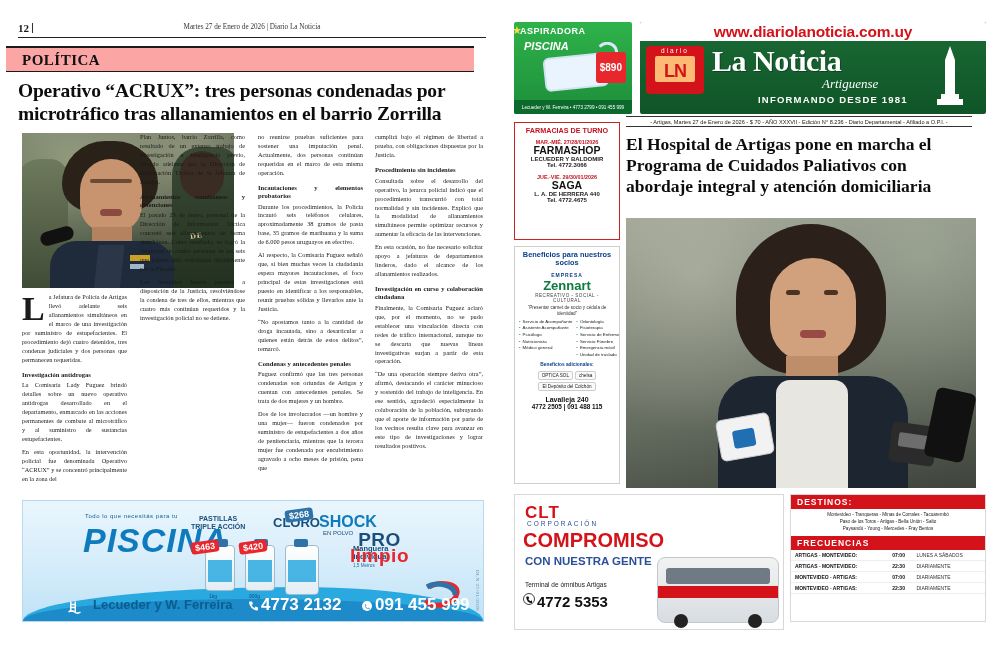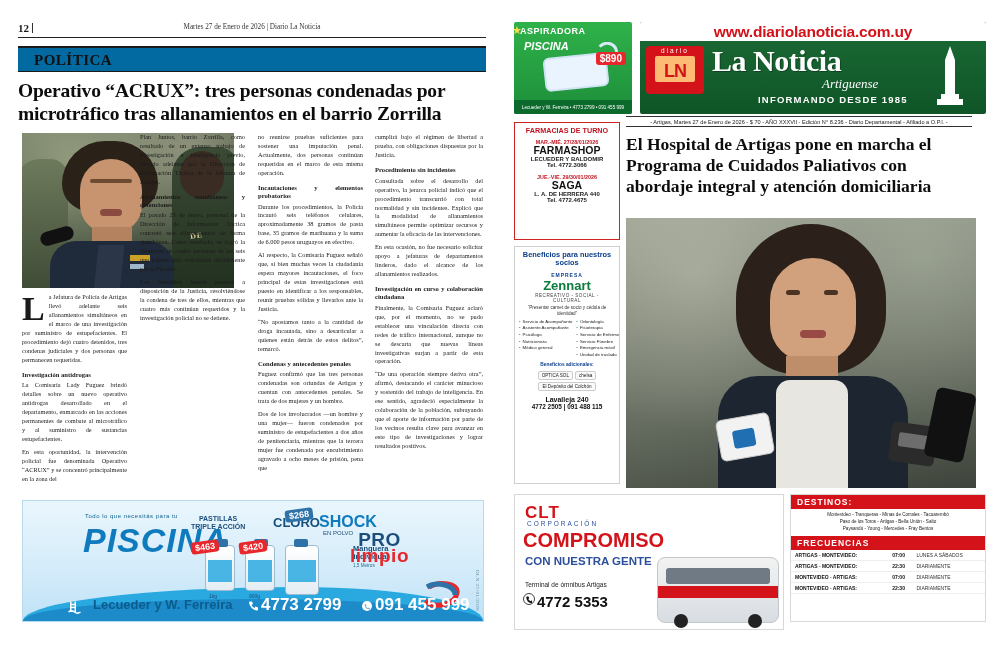--- a/index.html
+++ b/index.html
@@ -14,21 +14,21 @@
   .page { position:relative; width:1000px; height:647px; }
 
   
   .left-page { position:absolute; left:0; top:0; width:500px; height:647px; background:#fff; }
 
   .l-header { position:absolute; left:18px; top:22px; width:468px; height:16px; border-bottom:1px solid #222; }
   .folio { position:absolute; left:0; top:0; font-family:"Liberation Serif", serif; font-weight:bold; font-size:11px; color:#1a1a1a; }
   .folio .bar { display:inline-block; width:1px; height:10px; background:#333; margin-left:3px; vertical-align:-1px;}
   .l-header-center { position:absolute; left:0; right:0; top:1px; text-align:center; font-size:7.2px; color:#333; }
 
-  .seccion-wrap { position:absolute; left:18px; top:46px; width:468px; height:26px; background:#0369a1; border-top:2px solid #1a1a1a; border-bottom:1px solid #1a1a1a; }
+  .seccion-wrap { position:absolute; left:6px; top:46px; width:468px; height:26px; background:#fca5a5; border-top:2px solid #1a1a1a; border-bottom:1px solid #1a1a1a; }
   .seccion { position:absolute; left:16px; top:4px; font-family:"Liberation Serif", serif; font-weight:bold; font-size:15px; letter-spacing:0.5px; color:#111; }
 
   .l-headline { position:absolute; left:18px; top:80px; width:468px; font-weight:bold; font-size:19.5px; line-height:1.16; letter-spacing:-0.2px; color:#0d0d0d; }
 
   .l-photo { position:absolute; left:22px; top:133px; width:212px; height:155px; overflow:hidden; background:#5d6a57; }
   .l-photo .sky { position:absolute; inset:0; background:linear-gradient(160deg,#6f7b63 0%, #4e5a46 45%, #2f3a2c 100%); }
   .l-photo .blurbg { position:absolute; left:0; top:0; width:100%; height:70%; background:radial-gradient(circle at 25% 30%, rgba(190,195,160,.55), rgba(60,70,55,0) 60%), radial-gradient(circle at 78% 20%, rgba(210,205,180,.45), rgba(40,50,40,0) 55%); }
   .l-photo .hairA { position:absolute; left:40px; top:8px; width:96px; height:70px; background:#2a2118; border-radius:48px 48px 30px 30px; }
   .l-photo .faceA { position:absolute; left:58px; top:26px; width:62px; height:74px; background:#c89470; border-radius:31px 31px 28px 28px; }
   .l-photo .browA { position:absolute; left:68px; top:46px; width:42px; height:4px; background:#6d4b33; border-radius:2px;}
@@ -82,21 +82,21 @@
   
   .right-page { position:absolute; left:500px; top:0; width:500px; height:647px; background:#fff; }
 
   .r-topstrip { position:absolute; left:14px; top:22px; width:472px; height:92px; }
   .ad-aspiradora { position:absolute; left:0; top:0; width:118px; height:92px; background:linear-gradient(180deg,#2fb24a 0%, #1d8e3a 100%); border-radius:2px; overflow:hidden; color:#fff;}
   .aa-top { position:absolute; left:6px; top:4px; font-family:"Liberation Sans", sans-serif; font-weight:bold; font-size:9px; letter-spacing:.5px;}
   .aa-star { position:absolute; left:-2px; top:2px; width:12px; height:12px; color:#ffd84d; font-size:11px;}
   .aa-pisc { position:absolute; left:10px; top:18px; font-family:"Liberation Sans", sans-serif; font-weight:bold; font-size:11px; font-style:italic;}
   .aa-vac { position:absolute; left:30px; top:33px; width:64px; height:34px; background:#eaf4ff; border-radius:6px; transform:rotate(-6deg); border:2px solid #cfe3f5;}
   .aa-vac .hose { position:absolute; right:-14px; top:-12px; width:22px; height:22px; border:3px solid #d9e8f6; border-radius:50%; border-left-color:transparent;}
-  .aa-price { position:absolute; right:6px; top:30px; background:#e8272c; color:#fff; font-family:"Liberation Sans", sans-serif; font-weight:bold; font-size:10px; padding:1px 4px; border-radius:3px;}
+  .aa-price { position:absolute; right:6px; top:30px; background:#e8272c; color:#fff; font-family:"Liberation Sans", sans-serif; font-weight:bold; font-size:10px; padding:10px 4px; border-radius:3px;}
   .aa-bottom { position:absolute; left:0; bottom:0; width:100%; height:14px; background:#0c6b2c; font-family:"Liberation Sans", sans-serif; font-size:4.6px; color:#fff; display:flex; align-items:center; justify-content:center; gap:4px;}
 
   .masthead { position:absolute; left:126px; top:0; width:346px; height:92px; background:linear-gradient(180deg,#1b6b35 0%,#0f5527 100%); border-radius:2px; overflow:hidden; }
   .mh-url { position:absolute; left:0; top:0; width:100%; height:19px; background:#fff; color:#d4121a; font-family:"Liberation Sans", sans-serif; font-weight:bold; font-size:15.5px; text-align:center; line-height:19px; letter-spacing:-.2px;}
   .mh-logo { position:absolute; left:6px; top:24px; width:58px; height:48px; background:#d4121a; border-radius:4px; color:#fff; }
   .mh-logo .d { position:absolute; left:0; top:1px; width:100%; text-align:center; font-family:"Liberation Sans", sans-serif; font-size:6.5px; letter-spacing:2px;}
   .mh-logo .ln { position:absolute; left:9px; top:10px; width:40px; height:26px; background:#fdba74; color:#d4121a; font-family:"Liberation Sans", sans-serif; font-weight:bold; font-size:18px; text-align:center; line-height:30px; letter-spacing:-1px; border-radius:2px;}
   .mh-title { position:absolute; left:72px; top:24px; color:#fff; font-family:"Liberation Serif", serif; font-weight:bold; font-size:30px; line-height:1; letter-spacing:-.5px; text-shadow:1px 1px 0 rgba(0,0,0,.3);}
   .mh-sub { position:absolute; left:182px; top:54px; color:#fff; font-family:"Liberation Serif", serif; font-style:italic; font-size:13px;}
   .mh-since { position:absolute; left:118px; top:72px; color:#fff; font-family:"Liberation Sans", sans-serif; font-weight:bold; font-size:9.5px; letter-spacing:1.2px;}
@@ -286,21 +286,21 @@
       </svg>
 
       <svg style="position:absolute;left:44px;bottom:6px;width:18px;height:18px" viewBox="0 0 24 24">
         <path d="M5 20 V6 M11 20 V6 M5 10 h6 M5 14 h6" stroke="#fff" stroke-width="2" fill="none"></path>
         <path d="M2 20 q4 -3 8 0 q4 3 8 0" stroke="#fff" stroke-width="2" fill="none"></path>
       </svg>
       <div class="ap-bottomtext">Lecueder y W. Ferreira</div>
       <svg style="position:absolute;left:224px;bottom:9px;width:12px;height:12px" viewBox="0 0 24 24">
         <path d="M6 3h4l2 5-3 2a12 12 0 006 6l2-3 5 2v4a2 2 0 01-2 2A18 18 0 014 5a2 2 0 012-2z" fill="#fff"></path>
       </svg>
-      <div class="ap-phone1">4773 2799</div>
+      <div class="ap-phone1">4773 2132</div>
       <svg style="position:absolute;left:338px;bottom:9px;width:12px;height:12px" viewBox="0 0 24 24">
         <circle cx="12" cy="12" r="10" fill="#fff"></circle>
           <path d="M8 8l2 4-1 1a6 6 0 004 4l1-1 4 2" stroke="#1b85c4" stroke-width="1.6" fill="none"></path>
       </svg>
       <div class="ap-phone2">091 455 999</div>
       <div class="ap-vert">DLN 27/01/2026</div>
     </div>
   </div>
 
   <div class="right-page">
@@ -319,21 +319,21 @@
       </div>
 
       <div class="masthead">
         <div class="mh-url">www.diariolanoticia.com.uy</div>
         <div class="mh-logo">
           <div class="d">diario</div>
           <div class="ln">LN</div>
         </div>
         <div class="mh-title">La Noticia</div>
         <div class="mh-sub">Artiguense</div>
-        <div class="mh-since">INFORMANDO DESDE 1985</div>
+        <div class="mh-since">INFORMANDO DESDE 1981</div>
         <svg class="mh-obelisk" viewBox="0 0 40 64">
           <polygon class="obel" points="20,2 25,16 25,50 15,50 15,16"></polygon>
           <rect class="obel" x="11" y="50" width="18" height="5"></rect>
           <rect class="obel" x="7" y="55" width="26" height="6"></rect>
         </svg>
       </div>
     </div>
 
     <div class="r-infobar">- Artigas, Martes 27 de Enero de 2026 - $ 70 - AÑO XXXVII - Edición N° 8.236 - Diario Departamental - Afiliado a O.P.I. -</div>
 

